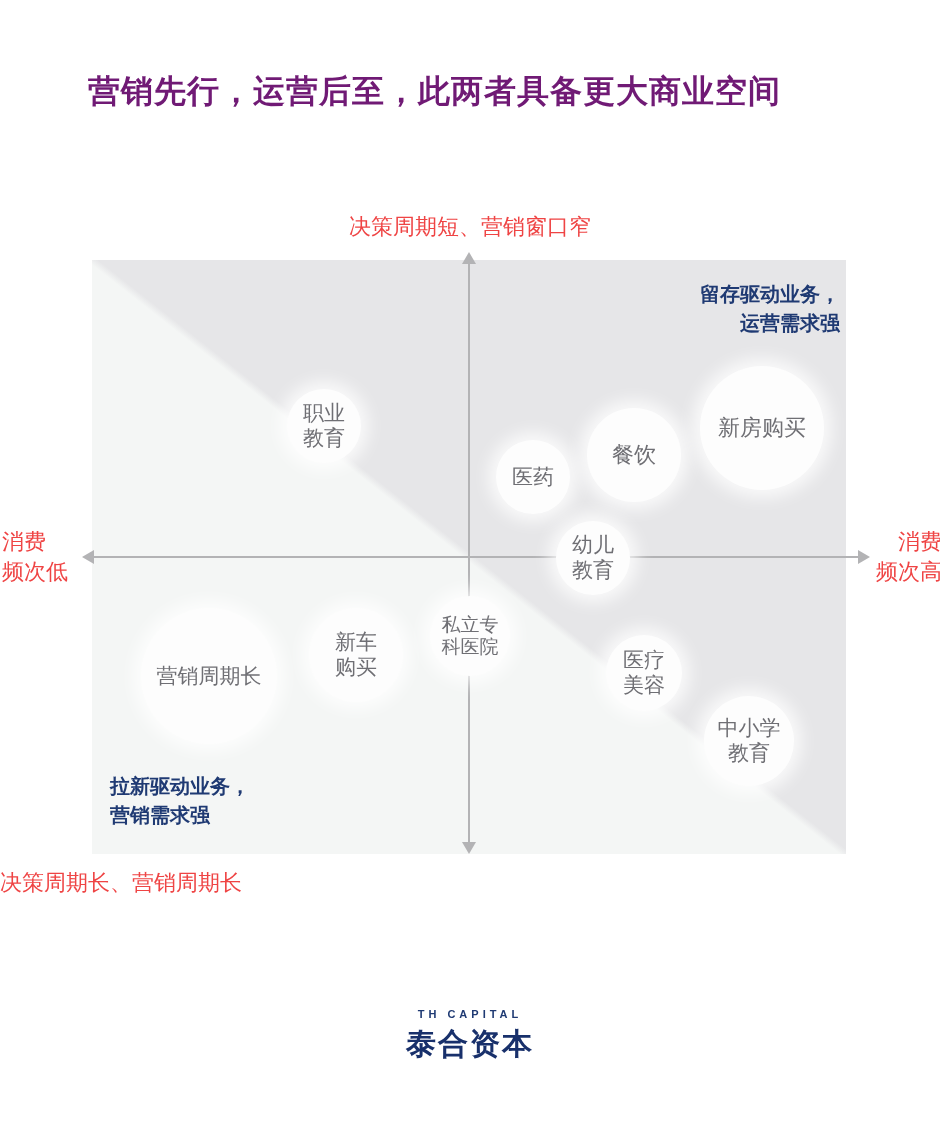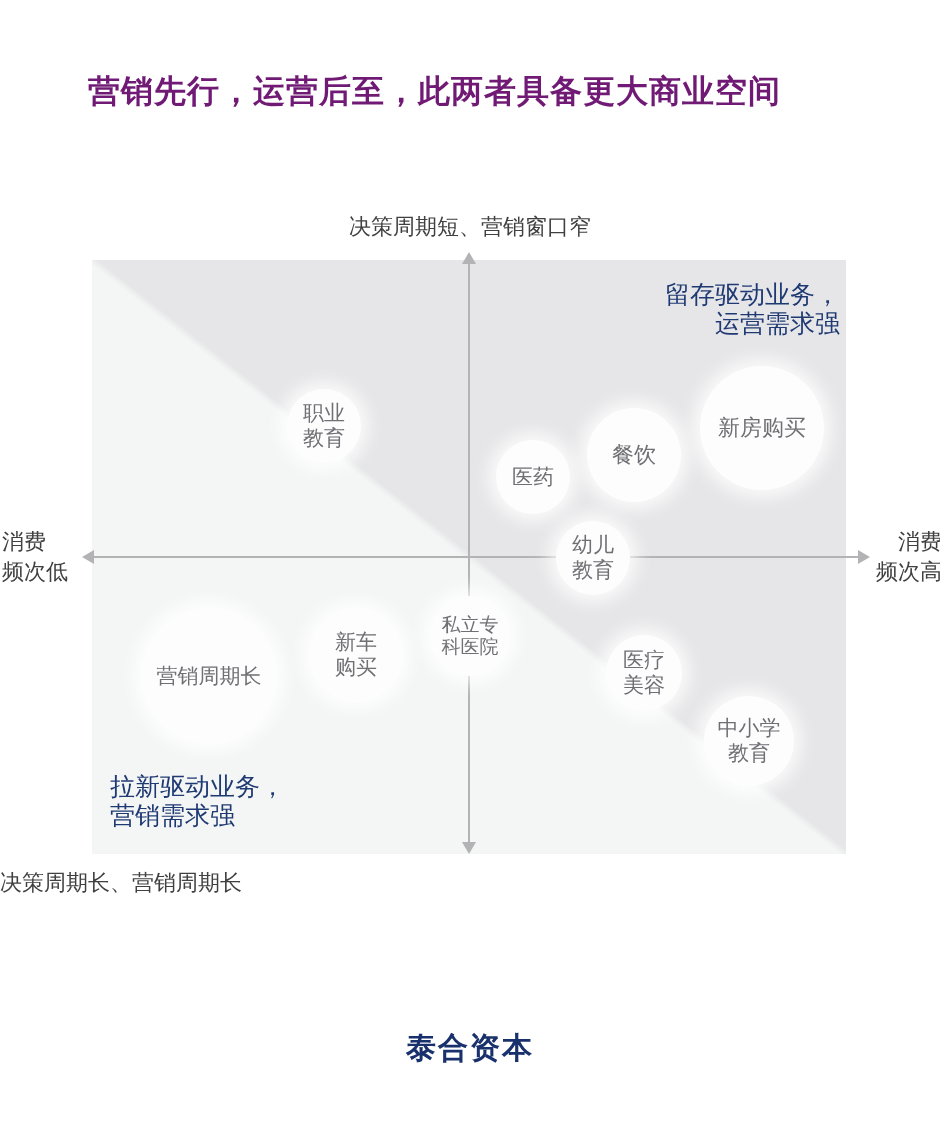--- a/index.html
+++ b/index.html
@@ -100,21 +100,21 @@
     left: 462px;
     top: 842px;
     border-left: 7px solid transparent;
     border-right: 7px solid transparent;
     border-top: 12px solid #b3b3b5;
   }
 
   
   .axis-label {
     position: absolute;
-    color: #404040;
+    color: #ef4444;
     font-size: 22px;
     line-height: 30px;
     white-space: nowrap;
   }
   .axis-top {
     left: 0; top: 212px;
     width: 940px;
     text-align: center;
   }
   .axis-bottom {
@@ -132,22 +132,22 @@
     left: 868px;
     top: 527px;
     width: 74px;
     text-align: right;
   }
 
   
   .quad-caption {
     position: absolute;
     color: #1f3a73;
-    font-size: 25px;
-    font-weight: normal;
+    font-size: 20px;
+    font-weight: bold;
     line-height: 29px;
     white-space: pre-line;
   }
   .quad-tr {
     left: 556px;
     top: 280px;
     width: 284px;
     text-align: right;
   }
   .quad-bl {
@@ -181,21 +181,21 @@
     width: 940px;
     text-align: center;
   }
   .footer .en {
     font-size: 11px;
     letter-spacing: 4px;
     color: #1f3a73;
     font-weight: bold;
   }
   .footer .cn {
-    margin-top: 20px;
+    margin-top: 4px;
     font-size: 30px;
     letter-spacing: 2px;
     color: #18306b;
     font-weight: bold;
   }
 </style>
 </head>
 <body>
 
 <div id="page">
@@ -238,16 +238,17 @@
       <div class="bubble" style="left: 141px; top: 608px; width: 136px; height: 136px; font-size: 21px;">营销周期长</div>
       <div class="bubble" style="left: 309px; top: 608px; width: 94px; height: 94px; font-size: 21px;">新车
 购买</div>
       <div class="bubble" style="left: 606px; top: 635px; width: 76px; height: 76px; font-size: 21px;">医疗
 美容</div>
       <div class="bubble" style="left: 704px; top: 696px; width: 90px; height: 90px; font-size: 21px;">中小学
 教育</div>
     </div>
 
   <div class="footer">
+    <div class="en">TH CAPITAL</div>
     <div class="cn">泰合资本</div>
   </div>
 
 </div>
 
 </body></html>

